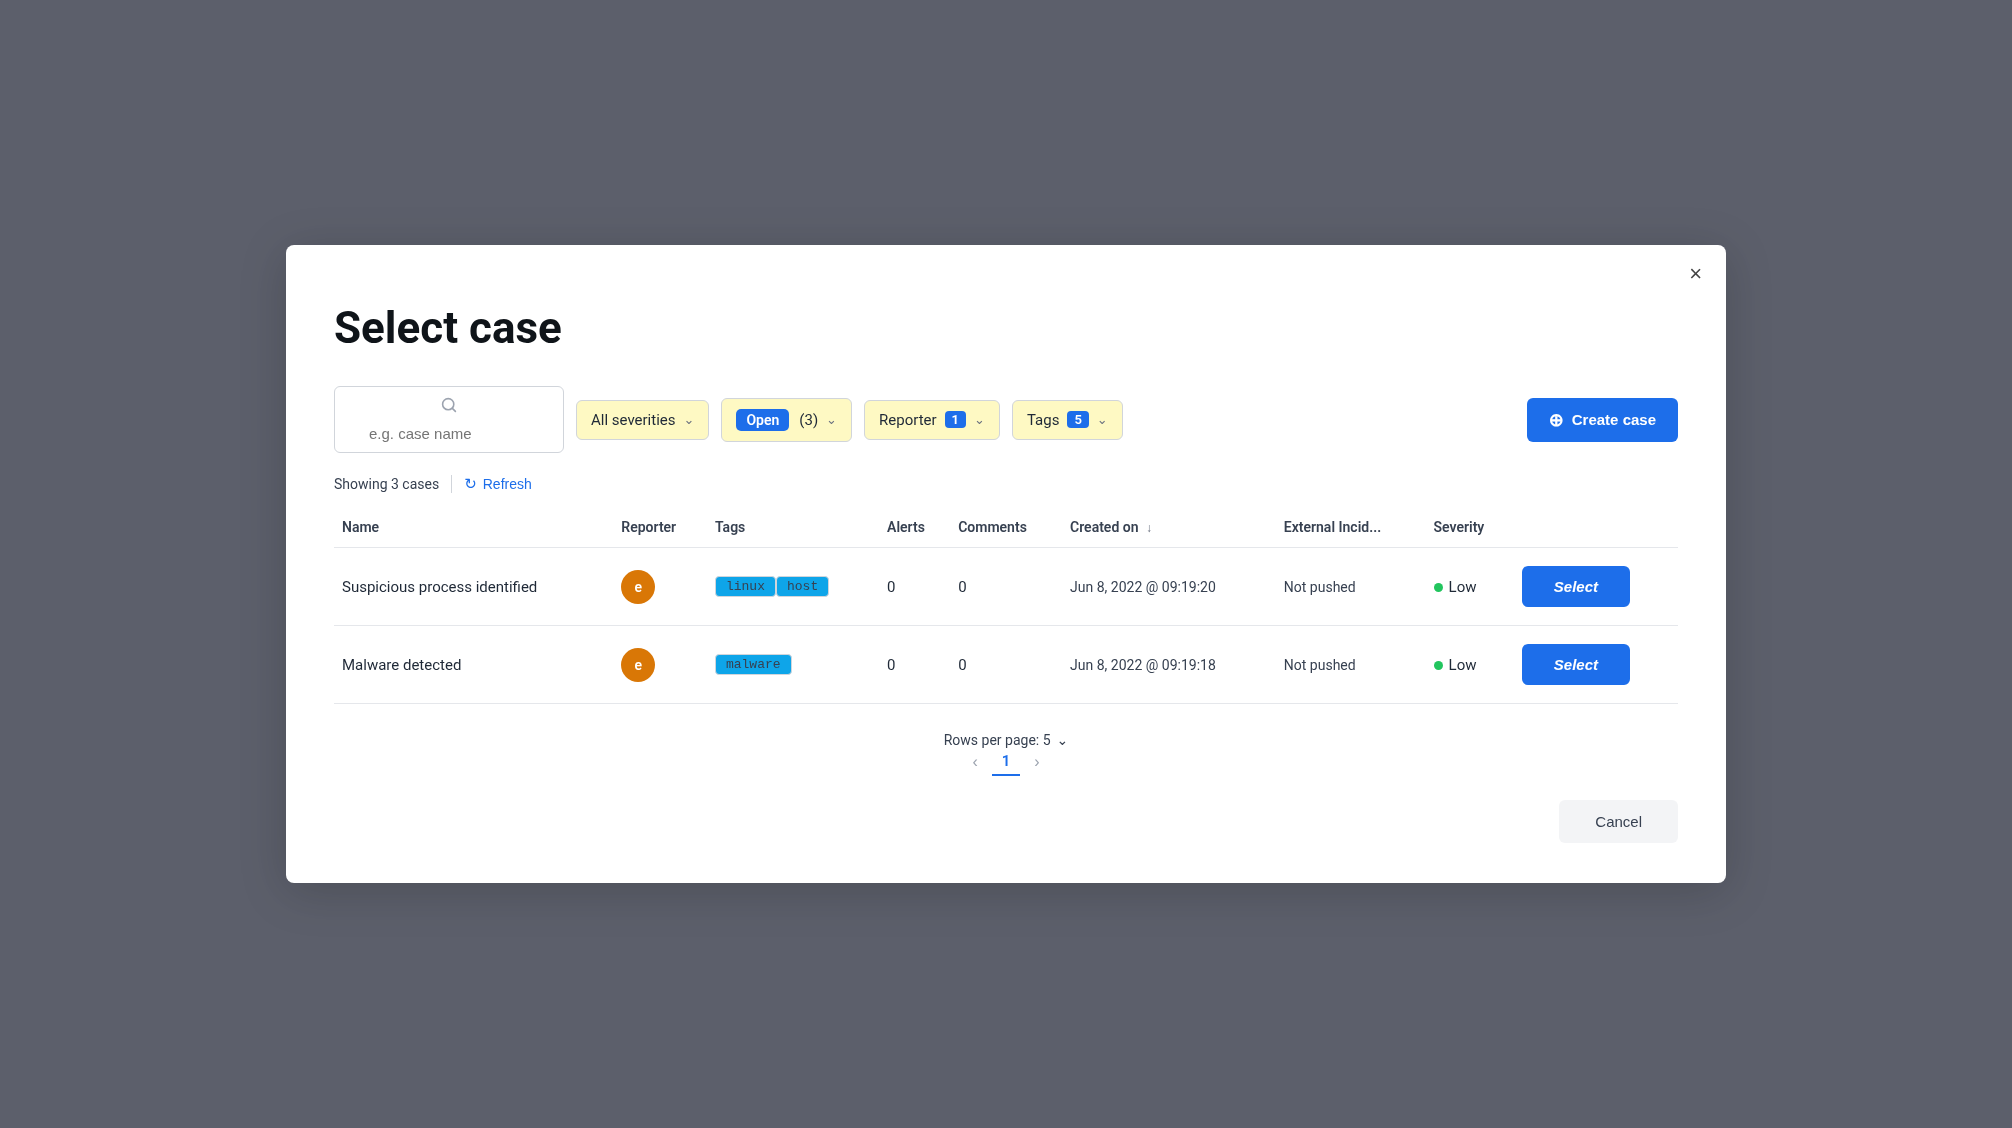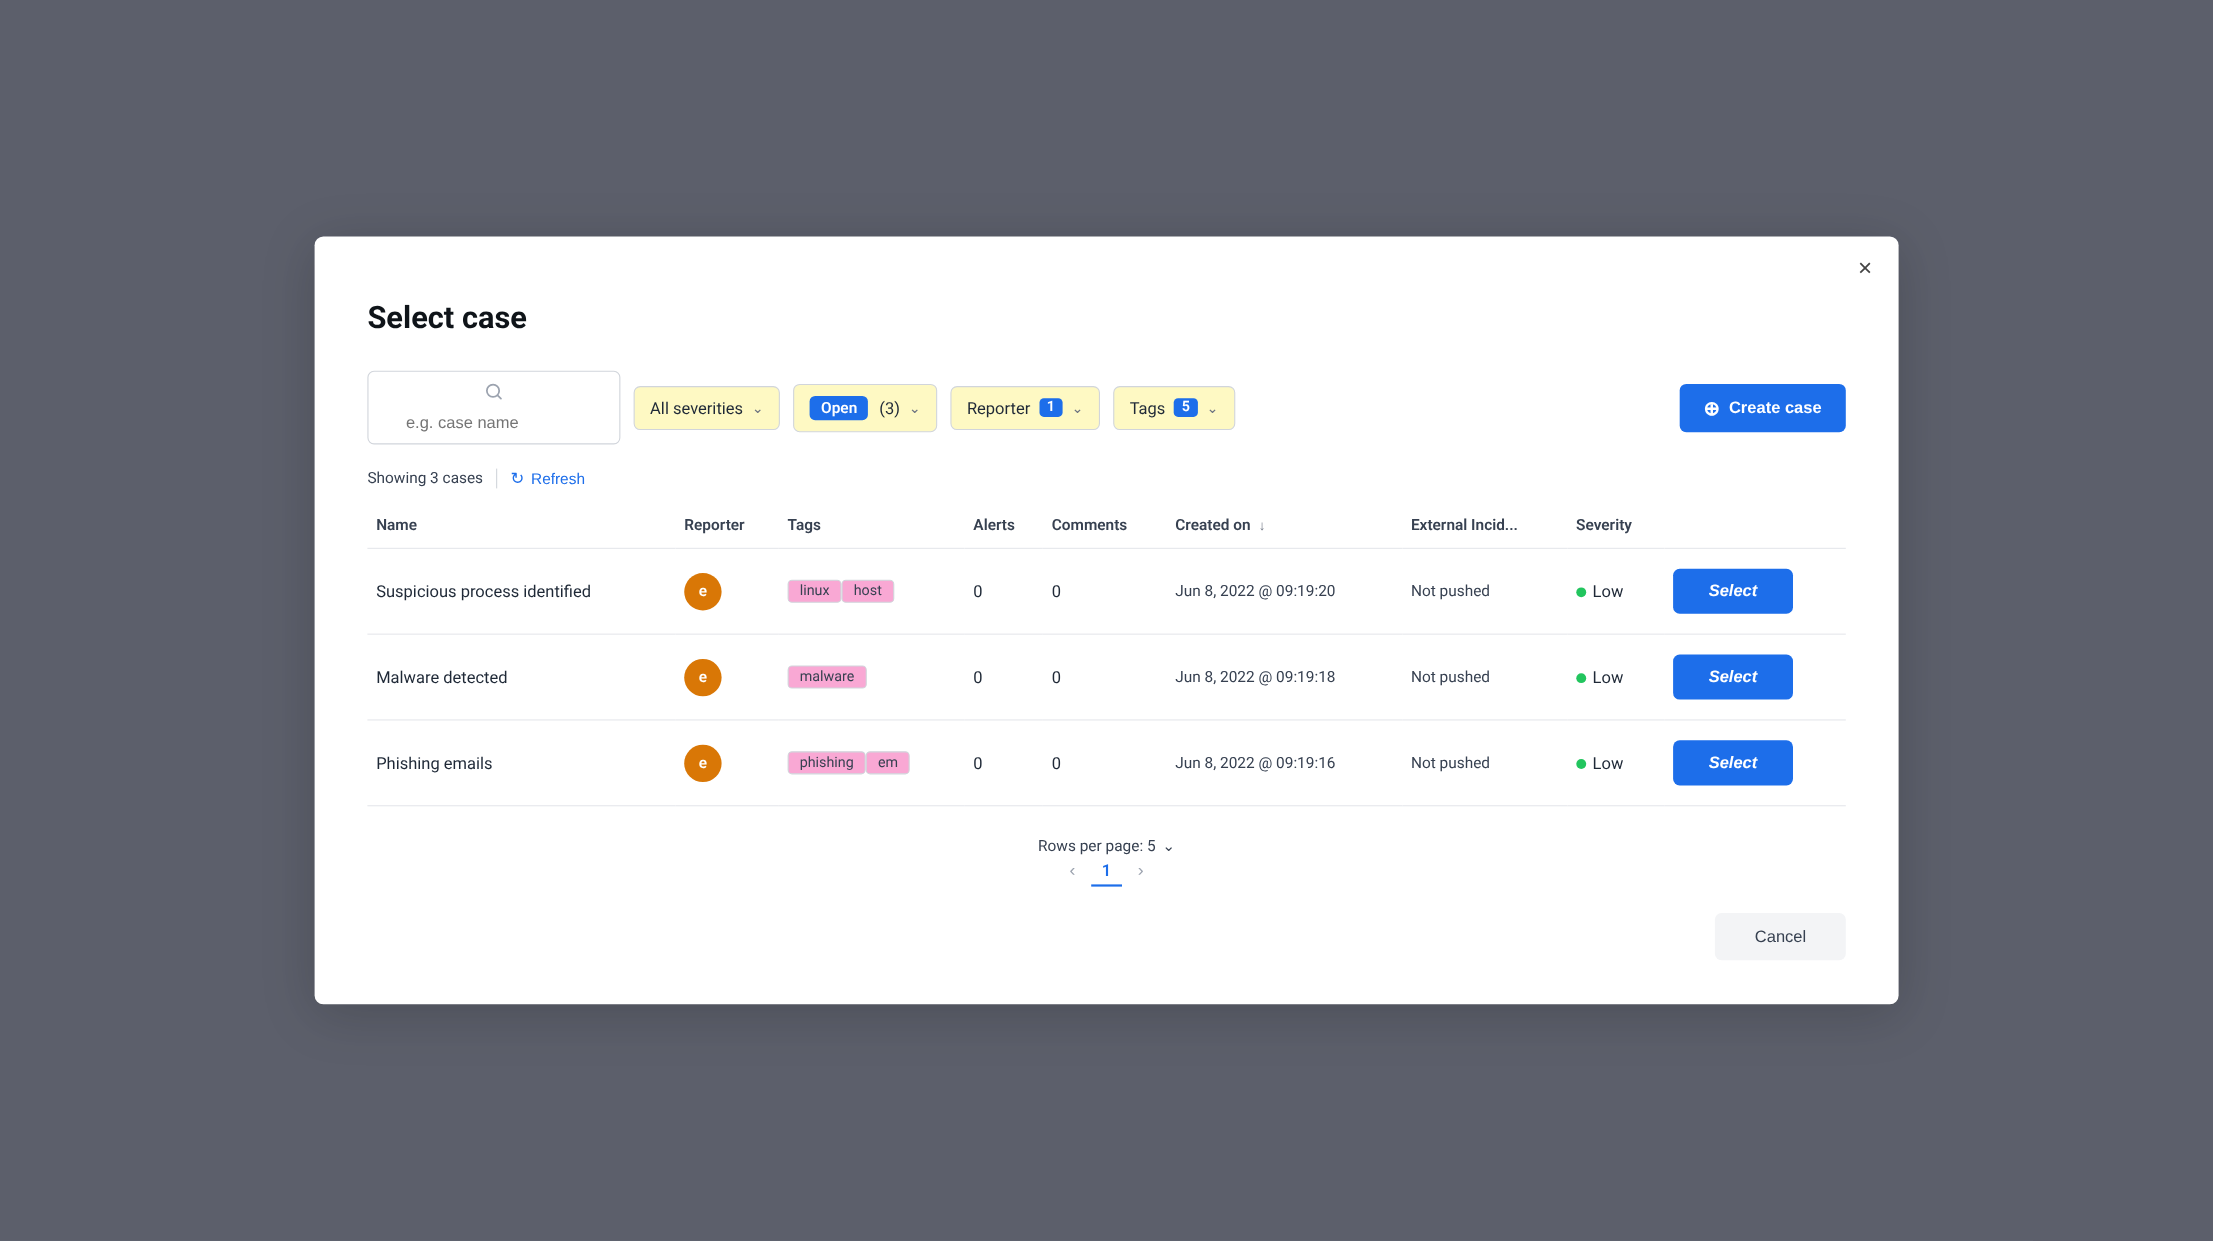--- a/index.html
+++ b/index.html
@@ -33,21 +33,21 @@
       top: 18px;
       right: 24px;
       background: none;
       border: none;
       font-size: 22px;
       cursor: pointer;
       color: #444;
       line-height: 1;
     }
     .modal-title {
-      font-size: 28px;
+      font-size: 44px;
       font-weight: 700;
       color: #0f1419;
       margin-bottom: 32px;
       margin-top: 17px;
     }
     .filters-row {
       display: flex;
       align-items: center;
       gap: 12px;
       margin-bottom: 22px;
@@ -195,21 +195,22 @@
       font-weight: 600;
     }
     .tag-chip {
       display: inline-block;
       border: 1.5px solid #d1d5db;
       border-radius: 4px;
       padding: 2px 10px;
       font-size: 13px;
       color: #374151;
       margin-right: 0;
-      background: #f9a8d4;
+      background: #0ea5e9;
+      font-family: Liberation Mono, monospace;
     }
     .severity-dot {
       display: inline-block;
       width: 9px;
       height: 9px;
       border-radius: 50%;
       background: #22c55e;
       margin-right: 6px;
     }
     .select-btn {
@@ -382,33 +383,20 @@
               <div class="avatar">e</div>
             </td>
             <td><span class="tag-chip">malware</span></td>
             <td>0</td>
             <td>0</td>
             <td class="created-date">Jun 8, 2022 @ 09:19:18</td>
             <td class="not-pushed">Not pushed</td>
             <td><span class="severity-dot"></span>Low</td>
             <td><button class="select-btn">Select</button></td>
           </tr>
-          <tr>
-            <td class="case-name">Phishing emails</td>
-            <td>
-              <div class="avatar">e</div>
-            </td>
-            <td><span class="tag-chip">phishing</span><span class="tag-chip">em</span></td>
-            <td>0</td>
-            <td>0</td>
-            <td class="created-date">Jun 8, 2022 @ 09:19:16</td>
-            <td class="not-pushed">Not pushed</td>
-            <td><span class="severity-dot"></span>Low</td>
-            <td><button class="select-btn">Select</button></td>
-          </tr>
         </tbody>
     </table>
 
     <div class="bottom-area">
       <div class="footer-row">
         <div class="rows-per-page">
           <span>Rows per page: 5</span>
           <span>⌄</span>
         </div>
         <div class="pagination">

